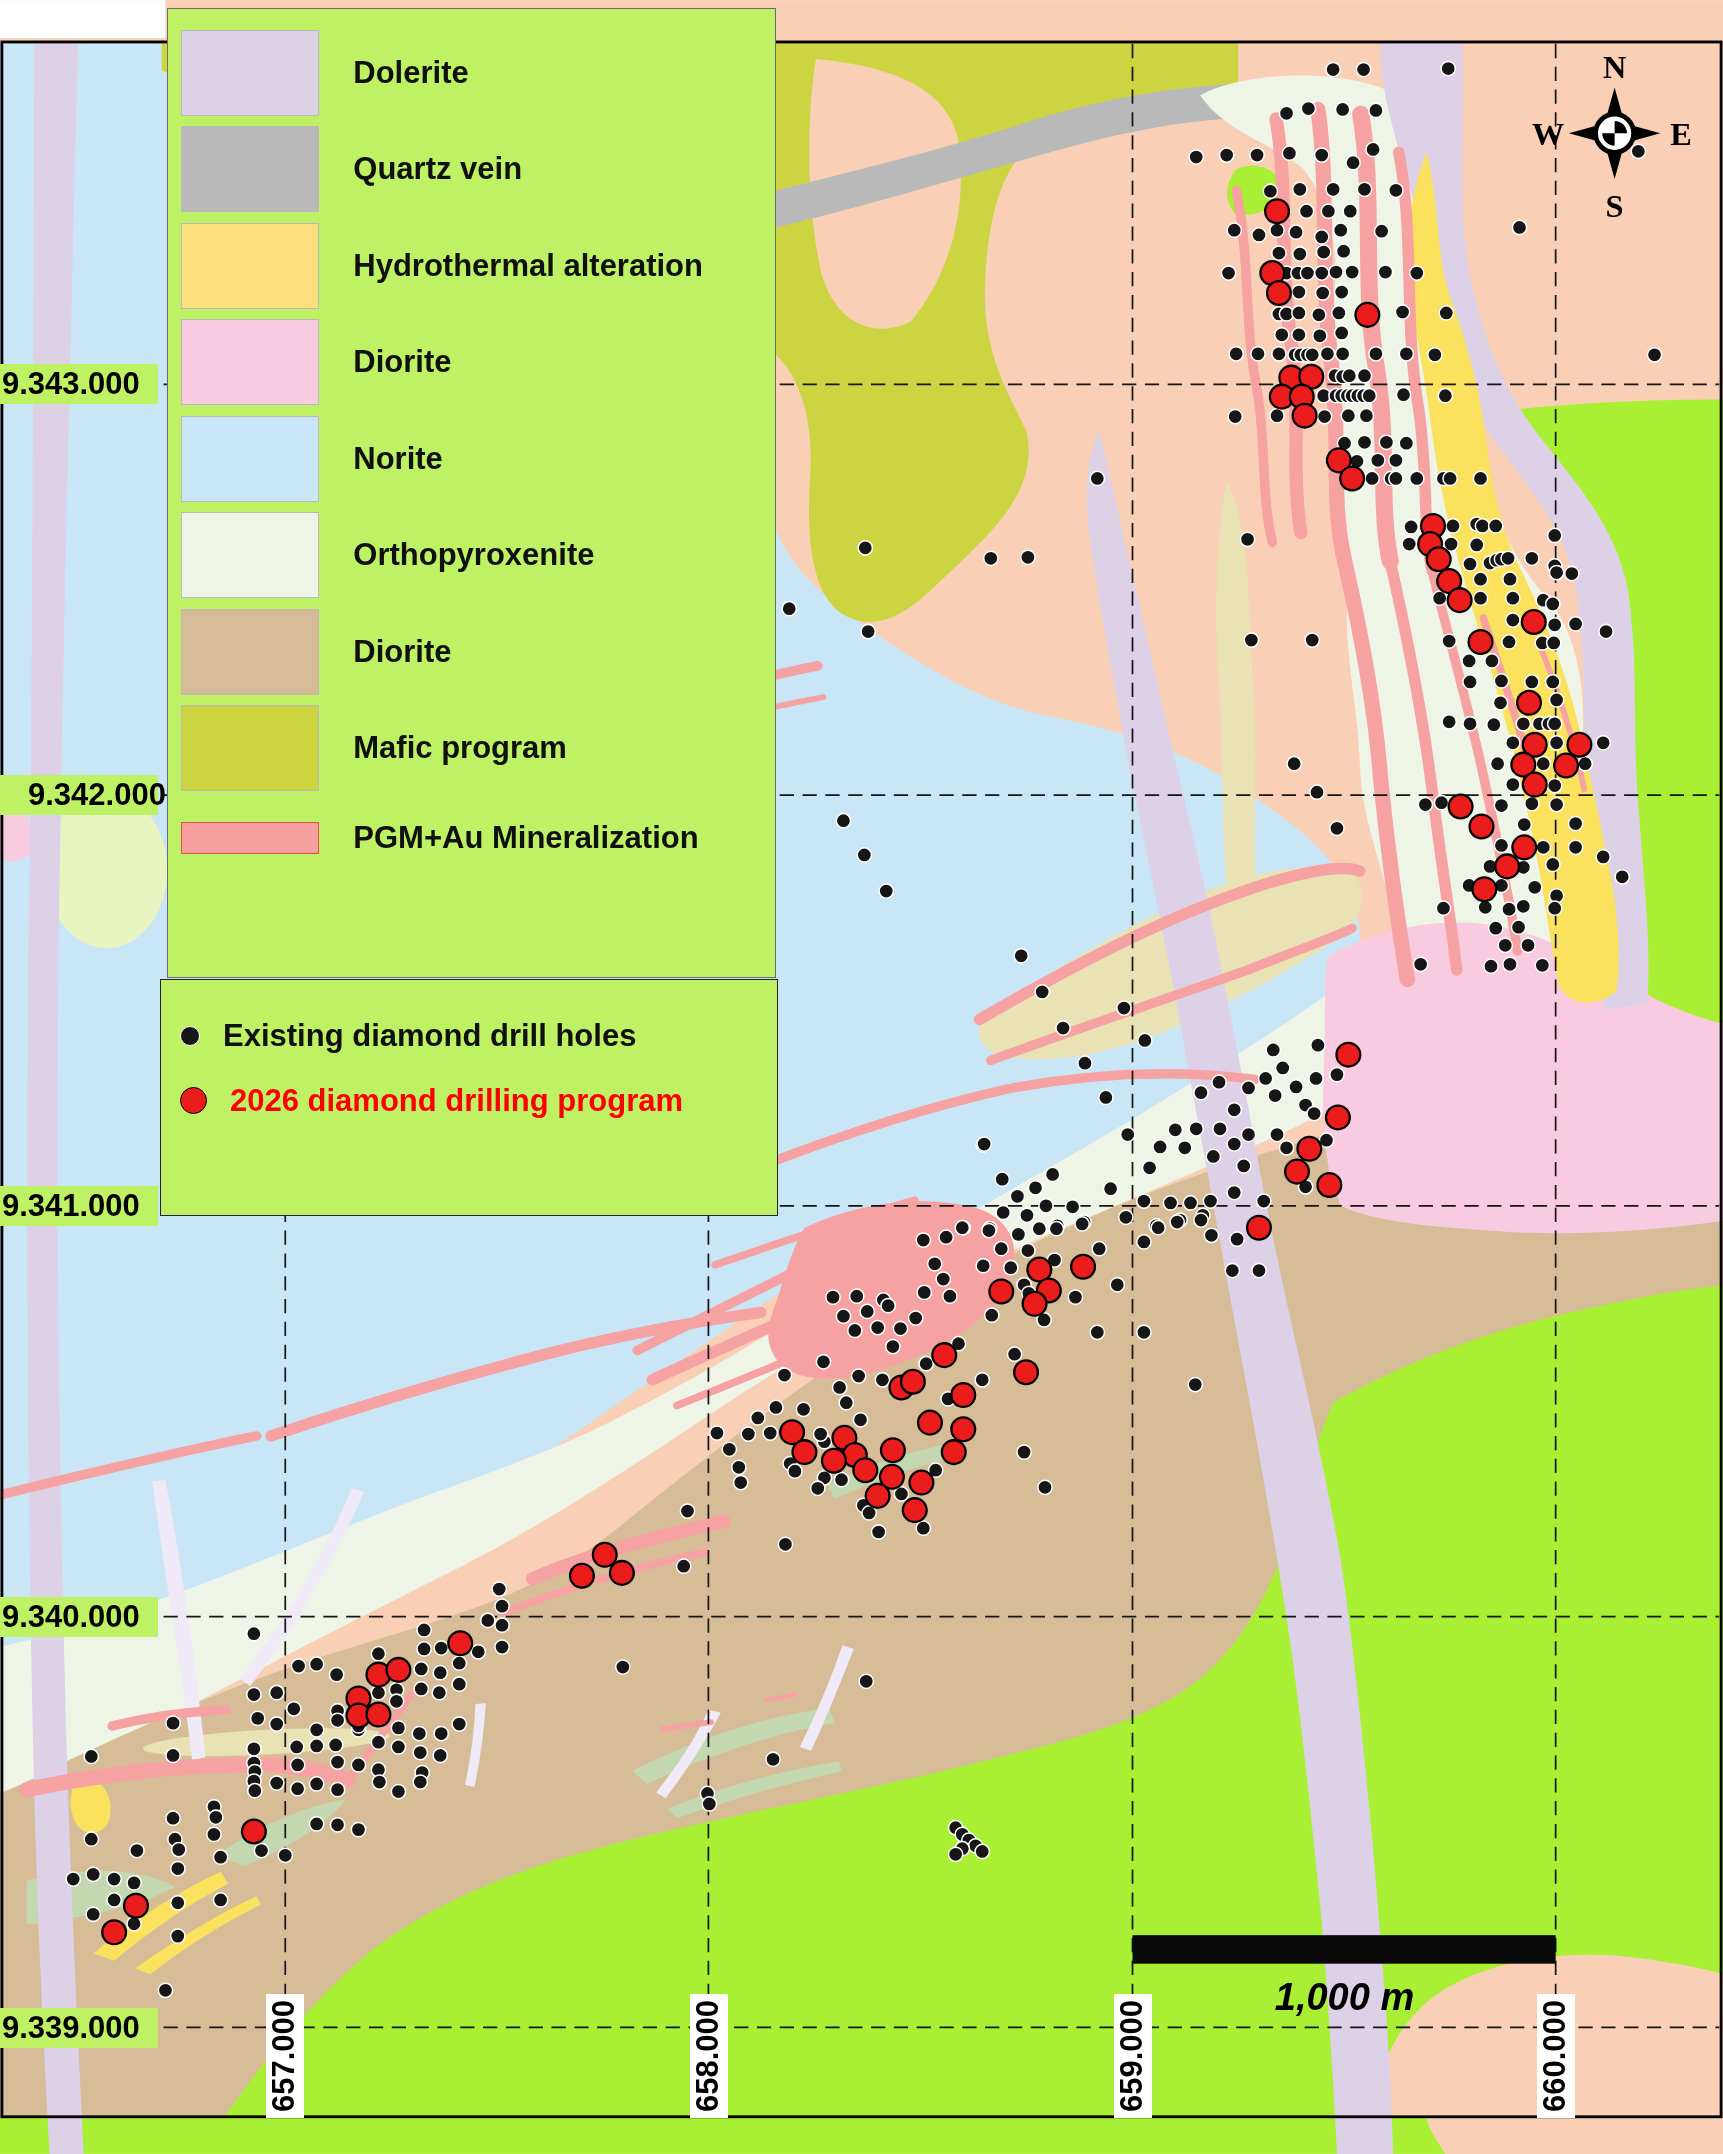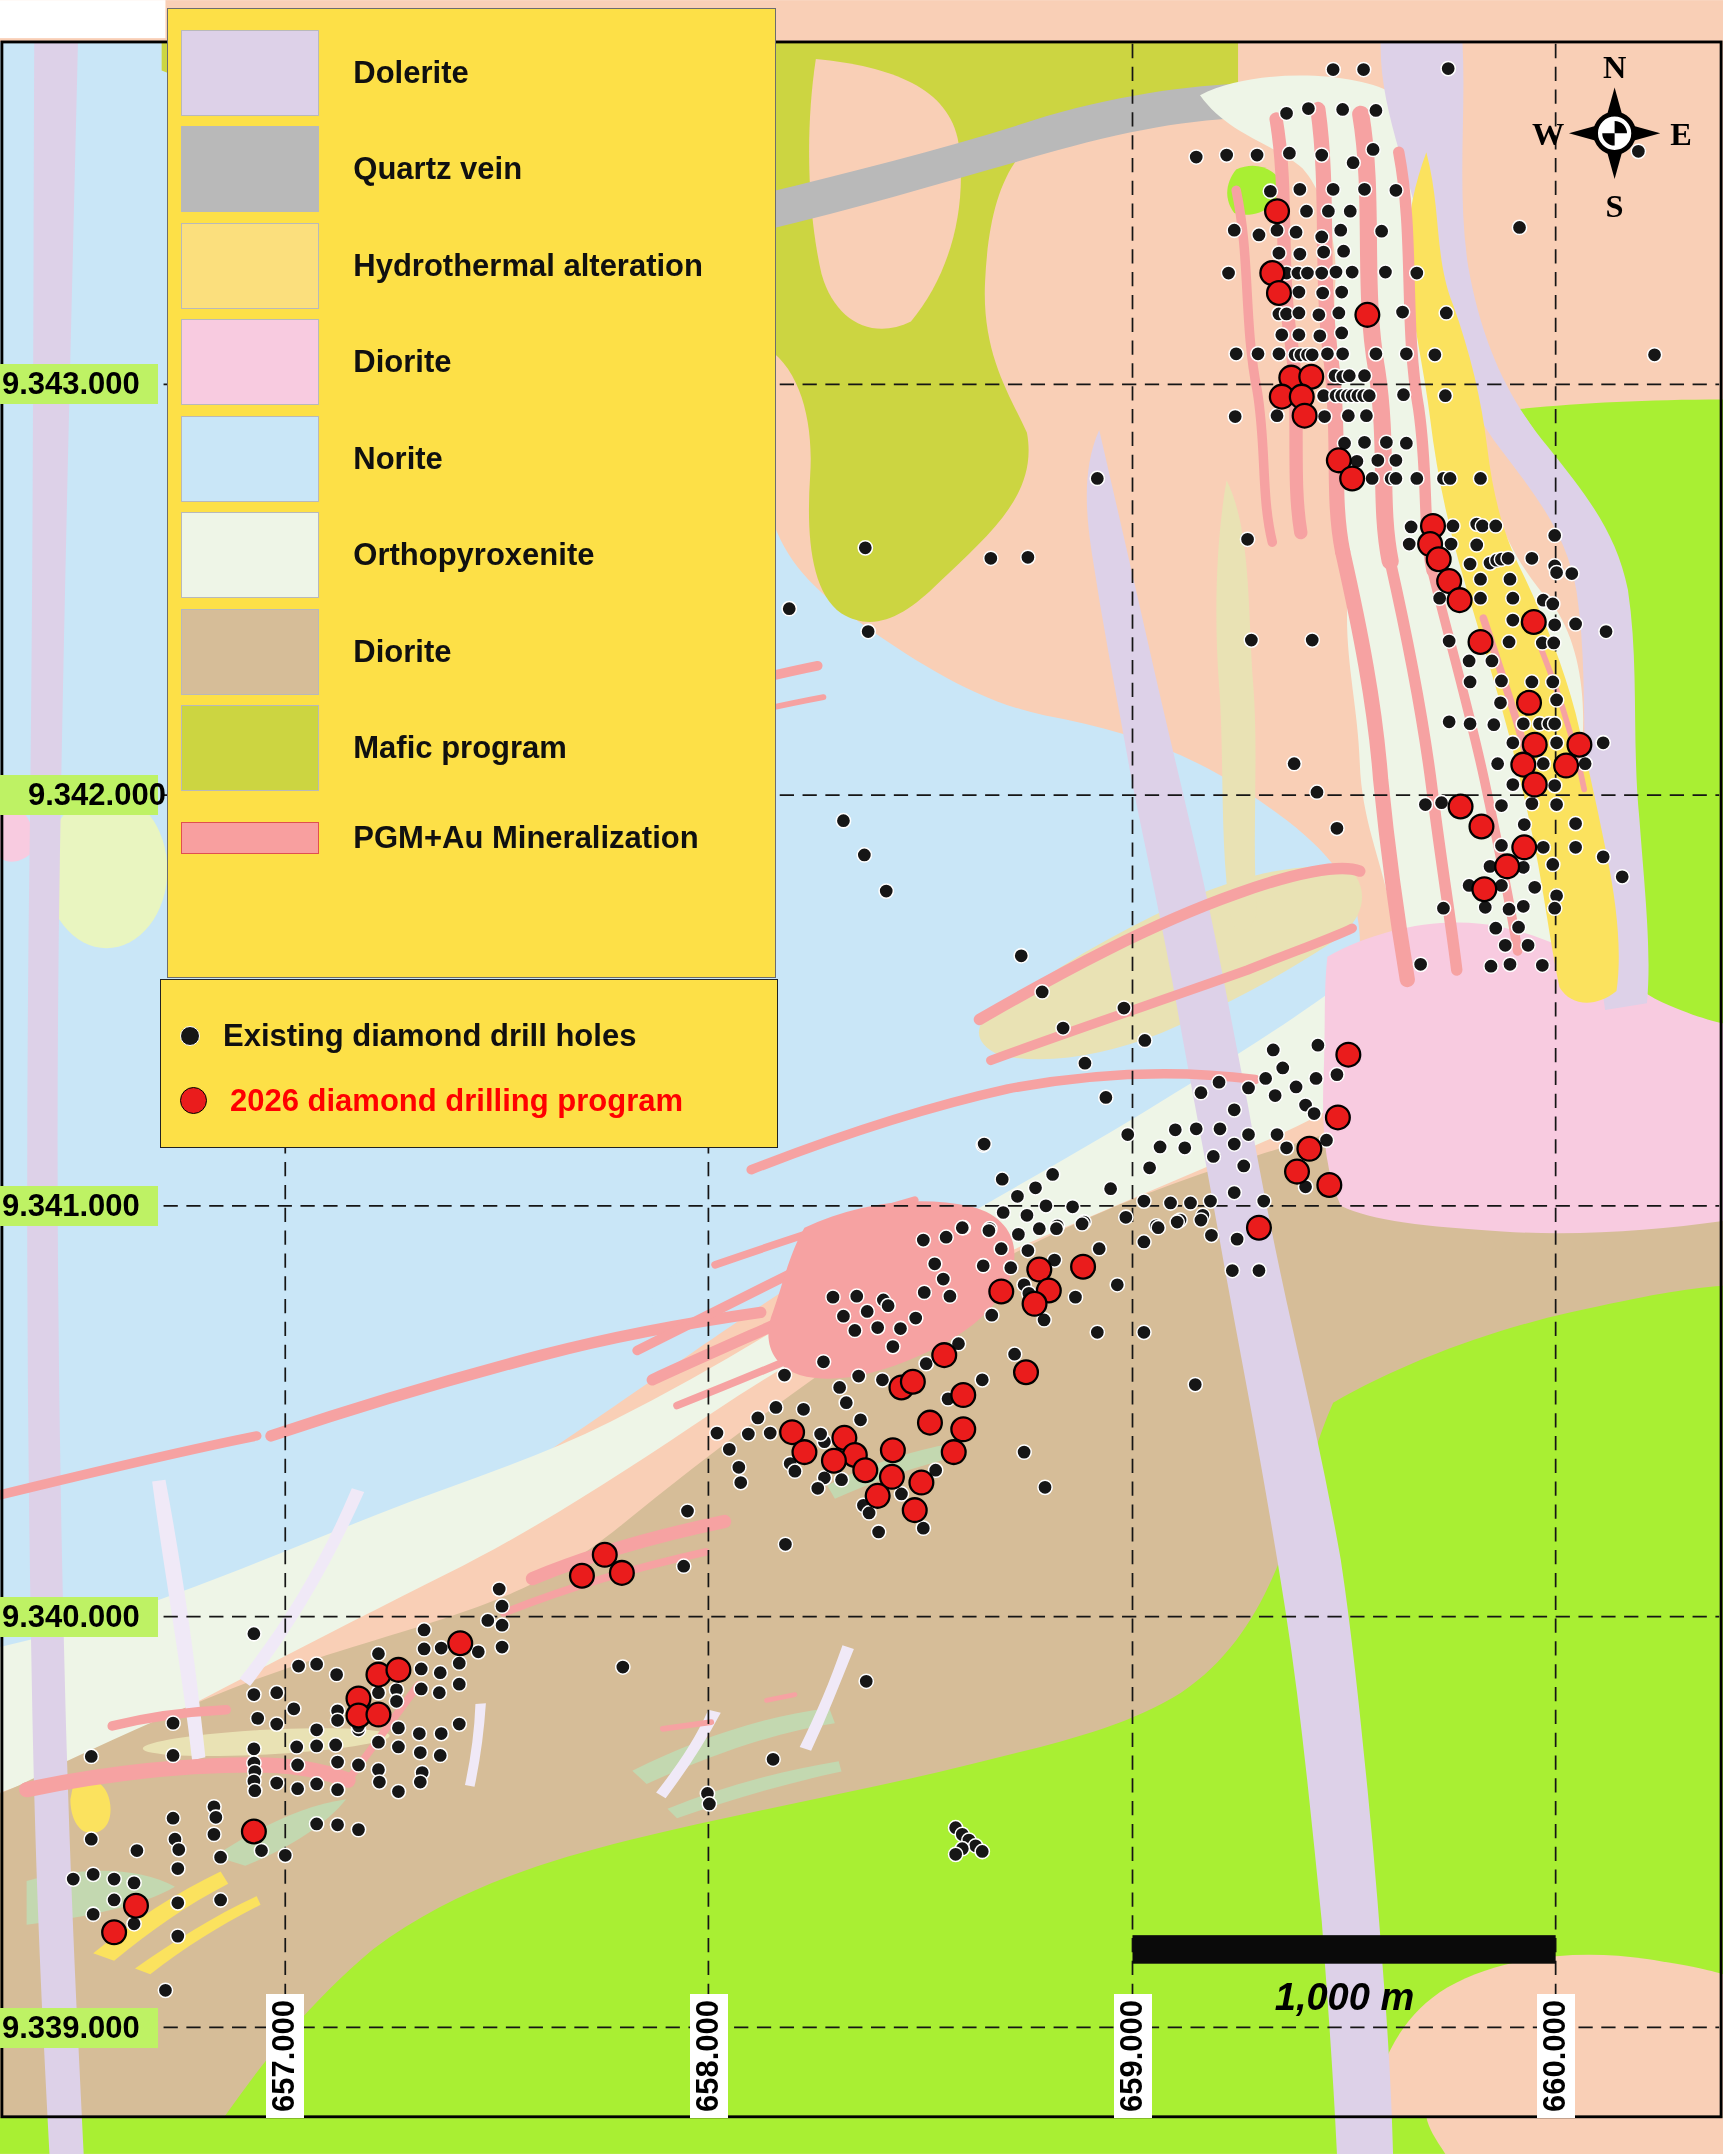--- a/index.html
+++ b/index.html
@@ -13,23 +13,23 @@
   .f-quartz{fill:var(--c-quartz);} .f-ortho{fill:var(--c-ortho);}
   .f-wehrlite{fill:var(--c-wehrlite);} .f-khaki{fill:var(--c-khaki);}
   .f-meta{fill:var(--c-metamafic);} .f-diorite{fill:var(--c-diorite);}
   .f-dike{fill:var(--c-dolerite);} .f-dikelight{fill:var(--c-dikelight);}
   .f-yellow{fill:var(--c-hydro);} .f-sage{fill:var(--c-sage);}
   .f-pgm{fill:var(--c-pgm);}
   .pgm{stroke:var(--c-pgm);fill:none;stroke-linecap:round;}
   .gridline{stroke:#151515;stroke-width:1.8;stroke-dasharray:15 9;fill:none;}
   .frame{fill:none;stroke:#000;stroke-width:3;}
   
-  .legend-box{position:absolute;background:#fde047;border:1.9px solid #6d6d6d;box-sizing:border-box;}
+  .legend-box{position:absolute;background:#bef264;border:1.9px solid #6d6d6d;box-sizing:border-box;}
   #legend-rocks{left:167px;top:7.6px;width:609px;height:970px;padding:21px 0 0 13.3px;}
-  #legend-markers{left:160px;top:979px;width:618px;height:169px;border:1.9px solid #222;padding:23px 0 0 19px;}
+  #legend-markers{left:160px;top:979px;width:618px;height:237px;border:1.9px solid #222;padding:23px 0 0 19px;}
   .rock-row{display:flex;align-items:center;margin-bottom:10.5px;}
   .rock-swatch{width:138px;height:86px;border:1px solid #b9b9b9;box-sizing:border-box;flex:none;}
   .rock-swatch.thin{height:32px;border:1.9px solid #e0504f;}
   .rock-row.gap{margin-top:29px;}
   .rock-label{font-size:31px;font-weight:bold;color:#101010;margin-left:34px;white-space:nowrap;}
   .marker-row{display:flex;align-items:center;height:65px;}
   .marker-dot{border-radius:50%;flex:none;}
   .marker-label{font-size:31px;font-weight:bold;margin-left:23px;white-space:nowrap;}
   
   .ylab{position:absolute;left:0;width:158px;height:40px;background:#bef264;color:#000;

